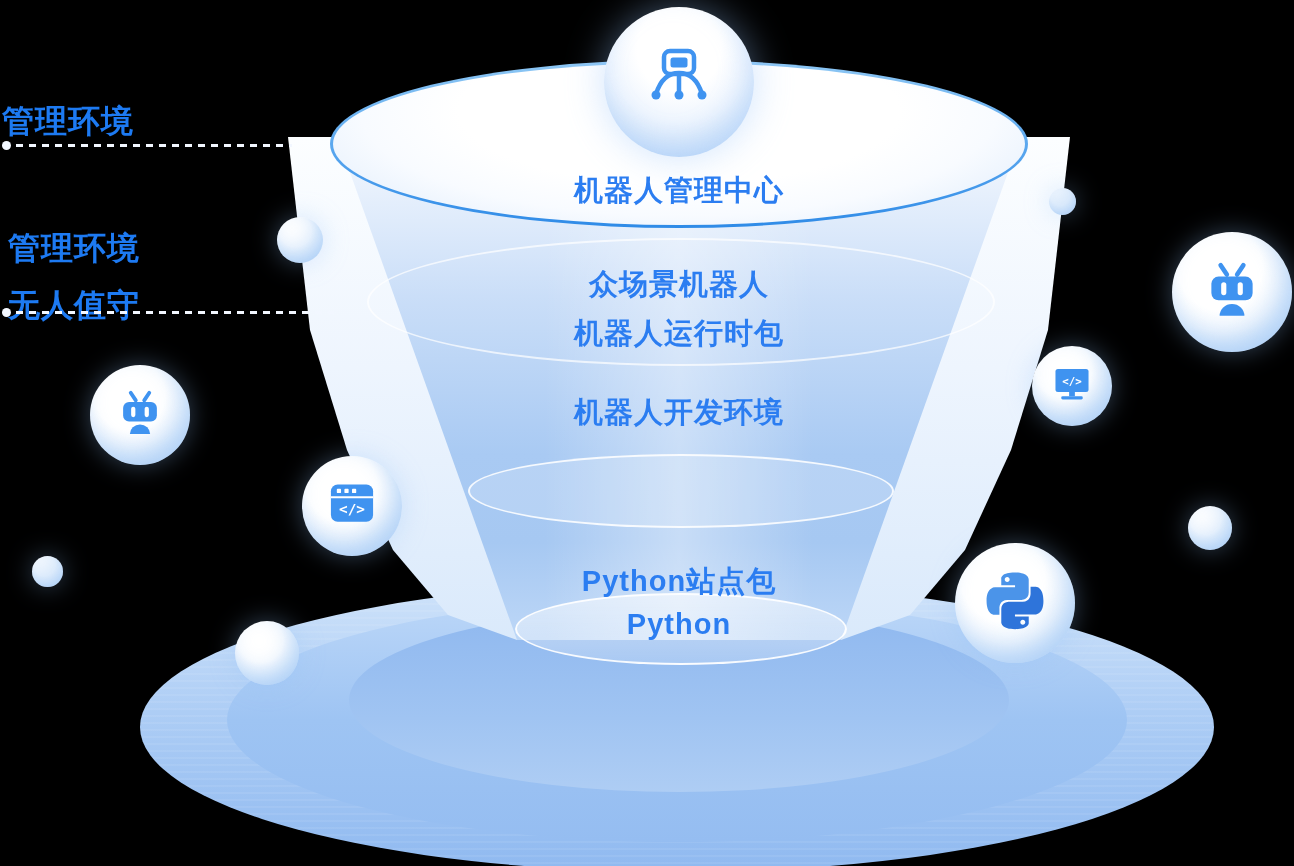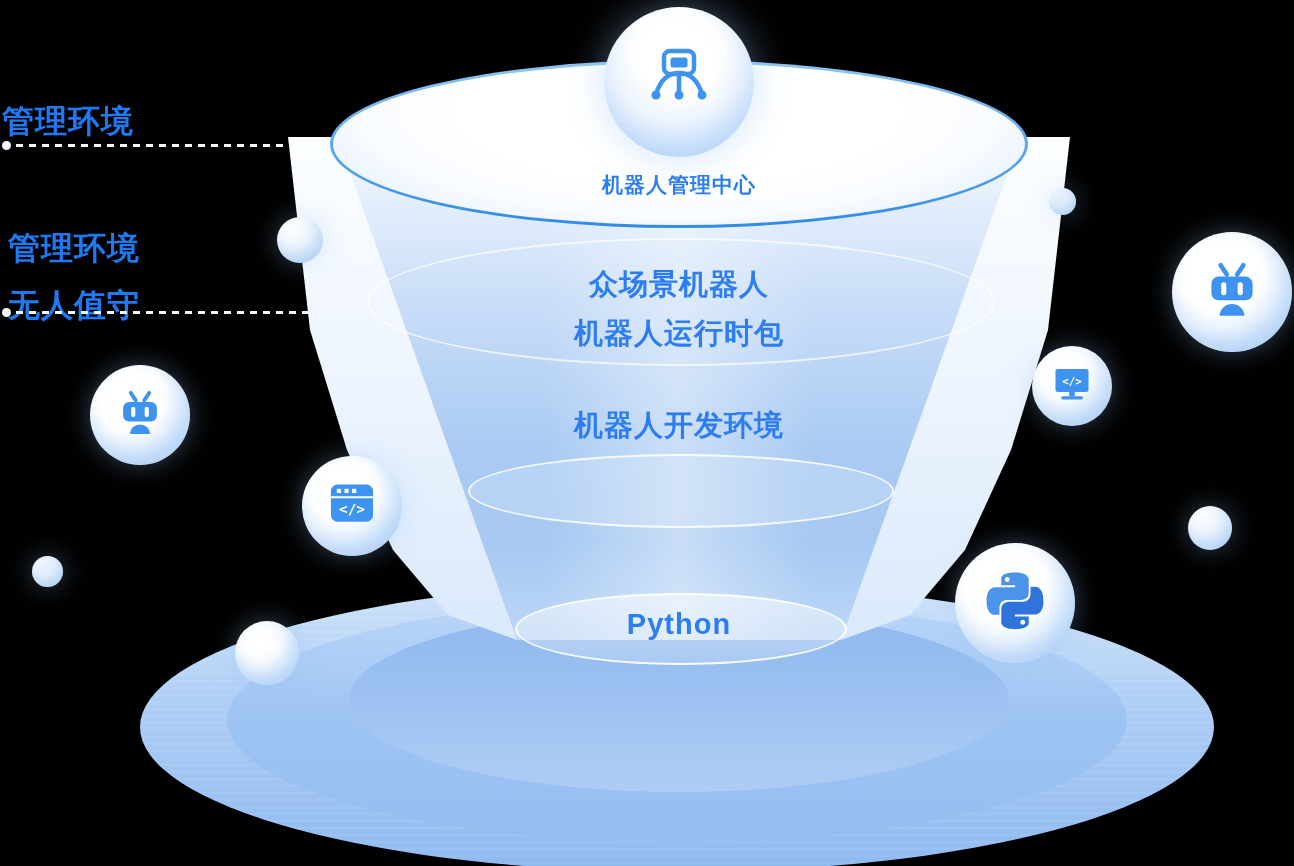--- a/index.html
+++ b/index.html
@@ -45,24 +45,24 @@
 
   
   .sphere{left:604px;top:7px;width:150px;height:150px;z-index:6;border-radius:50%;
     background:radial-gradient(circle at 50% 28%,#ffffff 0%,#ffffff 32%,#eef5fe 55%,#d6e7fb 76%,#b3d2f8 100%);
     box-shadow:0 0 38px rgba(150,195,250,0.45), inset -6px -14px 26px rgba(150,192,245,0.35);
     display:flex;align-items:center;justify-content:center;}
 
   
   .cn{position:absolute;color:#2b7df1;font-weight:bold;letter-spacing:1px;z-index:7;
       width:360px;text-align:center;font-size:29px;}
-  .ttl{left:499px;top:171px;font-size:21px;}
+  .ttl{left:499px;top:171px;font-size:29px;}
   .t1a{left:499px;top:265px;}
   .t1b{left:499px;top:314px;}
-  .t2a{left:499px;top:406px;}
+  .t2a{left:499px;top:393px;}
   .t2b{left:499px;top:459px;}
   .t3a{left:499px;top:562px;}
   .t3b{left:499px;top:608px;}
 
   .side-label{position:absolute;color:#1d7af2;font-weight:bold;font-size:32px;
     letter-spacing:1px;z-index:9;}
   .lbl1{left:2px;top:100px;}
   .lbl2{left:8px;top:227px;}
   .lbl3{left:8px;top:272px;margin-top:12px;}
 
@@ -119,20 +119,21 @@
         <circle cx="38" cy="53" r="4.5" fill="#3f93f0"></circle>
         <circle cx="61" cy="53" r="4.5" fill="#3f93f0"></circle>
       </svg>
     </span>
   </div>
 
   <div class="cn ttl">机器人管理中心</div>
   <div class="cn t1a">众场景机器人</div>
   <div class="cn t1b">机器人运行时包</div>
   <div class="cn t2a">机器人开发环境</div>
+  <div class="cn t3a">Python站点包</div>
   <div class="cn t3b">Python</div>
 
   <div class="side-label lbl1">管理环境</div>
   <div class="dash-dot dot1"></div>
   <div class="dash dash1"></div>
   <div class="side-label lbl2">管理环境</div>
   <div class="side-label lbl3">无人值守</div>
   <div class="dash-dot dot2"></div>
   <div class="dash dash2"></div>
 

